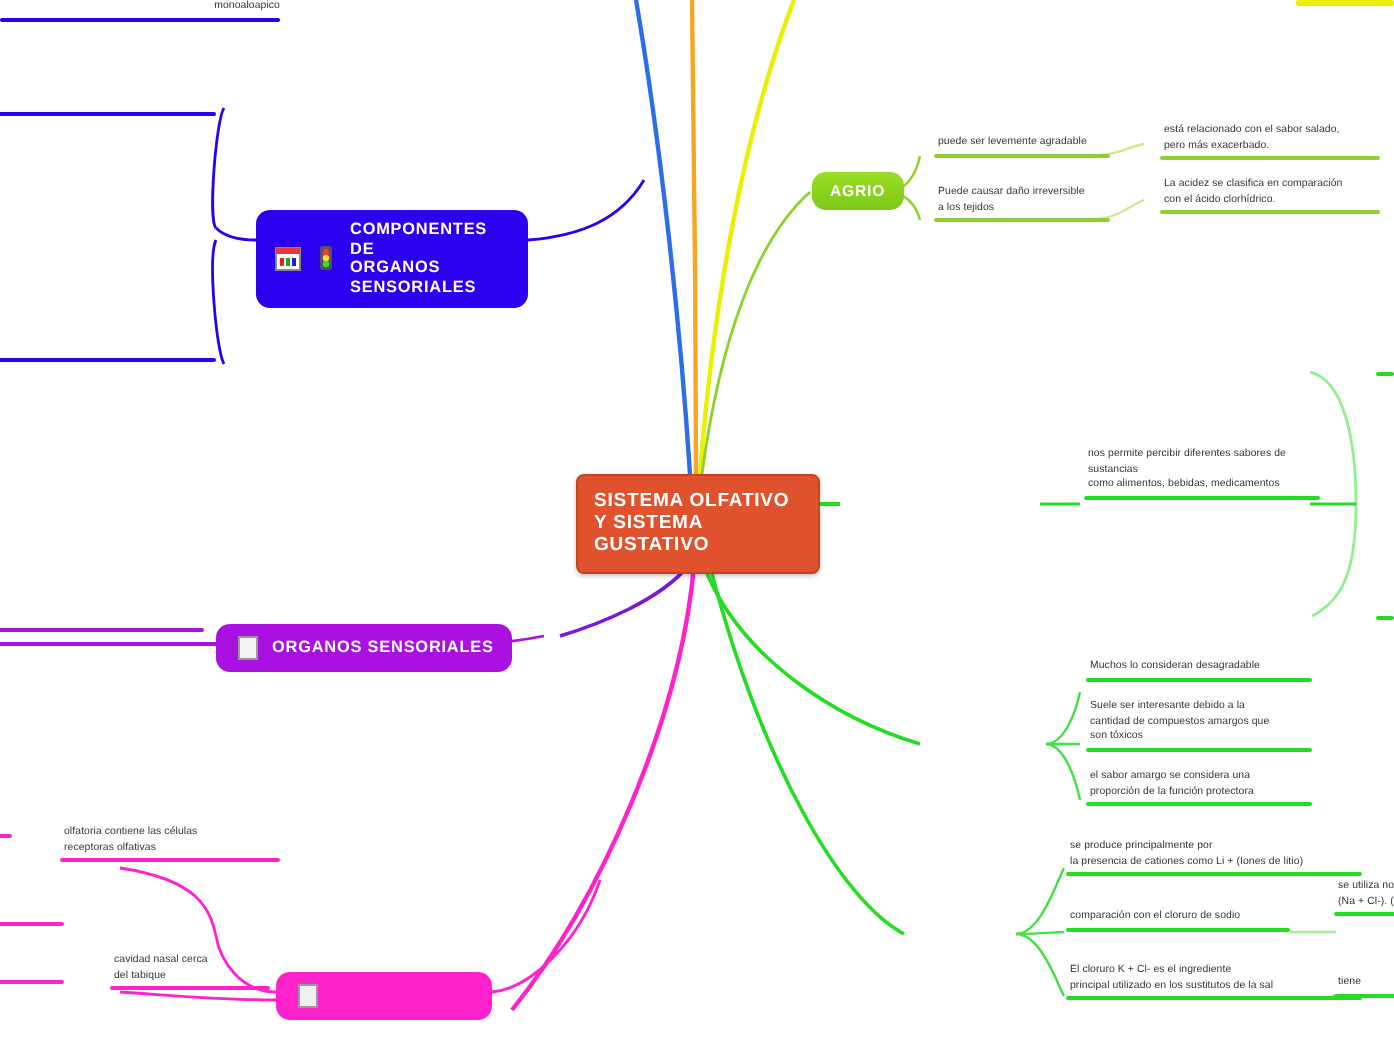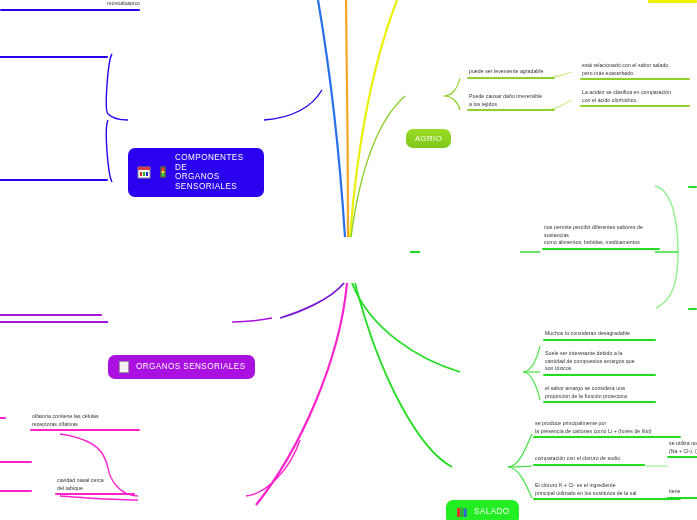--- a/index.html
+++ b/index.html
@@ -13,25 +13,24 @@
   }
   #canvas { position:absolute; left:0; top:0; width:697px; height:520px; }
   svg.links { position:absolute; left:0; top:0; width:697px; height:520px; pointer-events:none; }
 
   .node {
     position:absolute;
     display:flex; align-items:center; gap:5px;
     border-radius:7px;
     padding:5px 9px;
     color:#ffffff;
-    font-weight:normal;
+    font-weight:bold;
     letter-spacing:0.4px;
     line-height:1.18;
     white-space:nowrap;
-    margin-top:43px;
   }
   .node .ico { display:inline-block; width:14px; height:14px; flex:0 0 auto; }
 
   
   #root {
     left:288px; top:237px; width:122px;
     background:#e0522d;
     border:1px solid #c4441f;
     border-radius:4px;
     font-size:9.5px;
@@ -111,20 +110,26 @@
     <path d="M523 372 C 532 372, 538 372, 540 372" stroke="#44e044" stroke-width="1.2" fill="none"></path>
     <path d="M523 372 C 532 372, 538 390, 540 400" stroke="#44e044" stroke-width="1.2" fill="none"></path>
 
     <path d="M508 467 C 520 467, 528 442, 532 434" stroke="#44e044" stroke-width="1.2" fill="none"></path>
     <path d="M508 467 C 520 467, 528 466, 532 466" stroke="#44e044" stroke-width="1.2" fill="none"></path>
     <path d="M508 467 C 520 467, 528 490, 532 498" stroke="#44e044" stroke-width="1.2" fill="none"></path>
     <path d="M645 466 L 668 466" stroke="#9df09d" stroke-width="1.2" fill="none"></path>
     <path d="M666 498 L 690 498" stroke="#9df09d" stroke-width="1.2" fill="none"></path>
   </svg>
 
+  <div class="node" id="root">
+    <span>
+      <span class="lbl">SISTEMA OLFATIVO</span>
+      <span class="lbl">Y SISTEMA GUSTATIVO</span>
+    </span>
+  </div>
 
   <div class="node n-blue" style="left:128px; top:105px; width:136px; white-space:normal;">
     <span class="ico">
       <svg viewBox="0 0 14 14" width="14" height="14">
           <rect x="1" y="2" width="12" height="11" fill="#fff" stroke="#888"></rect>
           <rect x="1" y="2" width="12" height="3" fill="#e03a3a"></rect>
           <rect x="3" y="7" width="2" height="4" fill="#d22"></rect>
           <rect x="6" y="7" width="2" height="4" fill="#2a2"></rect>
           <rect x="9" y="7" width="2" height="4" fill="#22d"></rect>
         </svg>
@@ -266,30 +271,20 @@
 son tóxicos</span>
     <span class="ul ul-green" style="width:113px;"></span>
   </div>
 
   <div class="leaf" style="left:543px; top:385px; width:113px;">
     <span class="txt">el sabor amargo se considera una
 proporción de la función protectora</span>
     <span class="ul ul-green" style="width:113px;"></span>
   </div>
 
-  <div class="node n-green" style="left:446px; top:457px;">
-    <span class="ico">
-      <svg viewBox="0 0 14 14" width="14" height="14">
-          <rect x="2" y="3" width="3" height="9" fill="#d33"></rect>
-          <rect x="5.3" y="2.2" width="3" height="9.8" fill="#3a3"></rect>
-          <rect x="8.7" y="3.4" width="3" height="8.6" fill="#36c"></rect>
-        </svg>
-    </span>
-    <span>SALADO</span>
-  </div>
 
   <div class="leaf" style="left:533px; top:420px; width:148px;">
     <span class="txt">se produce principalmente por
 la presencia de cationes como Li + (Iones de litio)</span>
     <span class="ul ul-green" style="width:148px;"></span>
   </div>
 
   <div class="leaf" style="left:533px; top:455px; width:112px;">
     <span class="txt">comparación con el cloruro de sodio</span>
     <span class="ul ul-green" style="width:112px;"></span>

